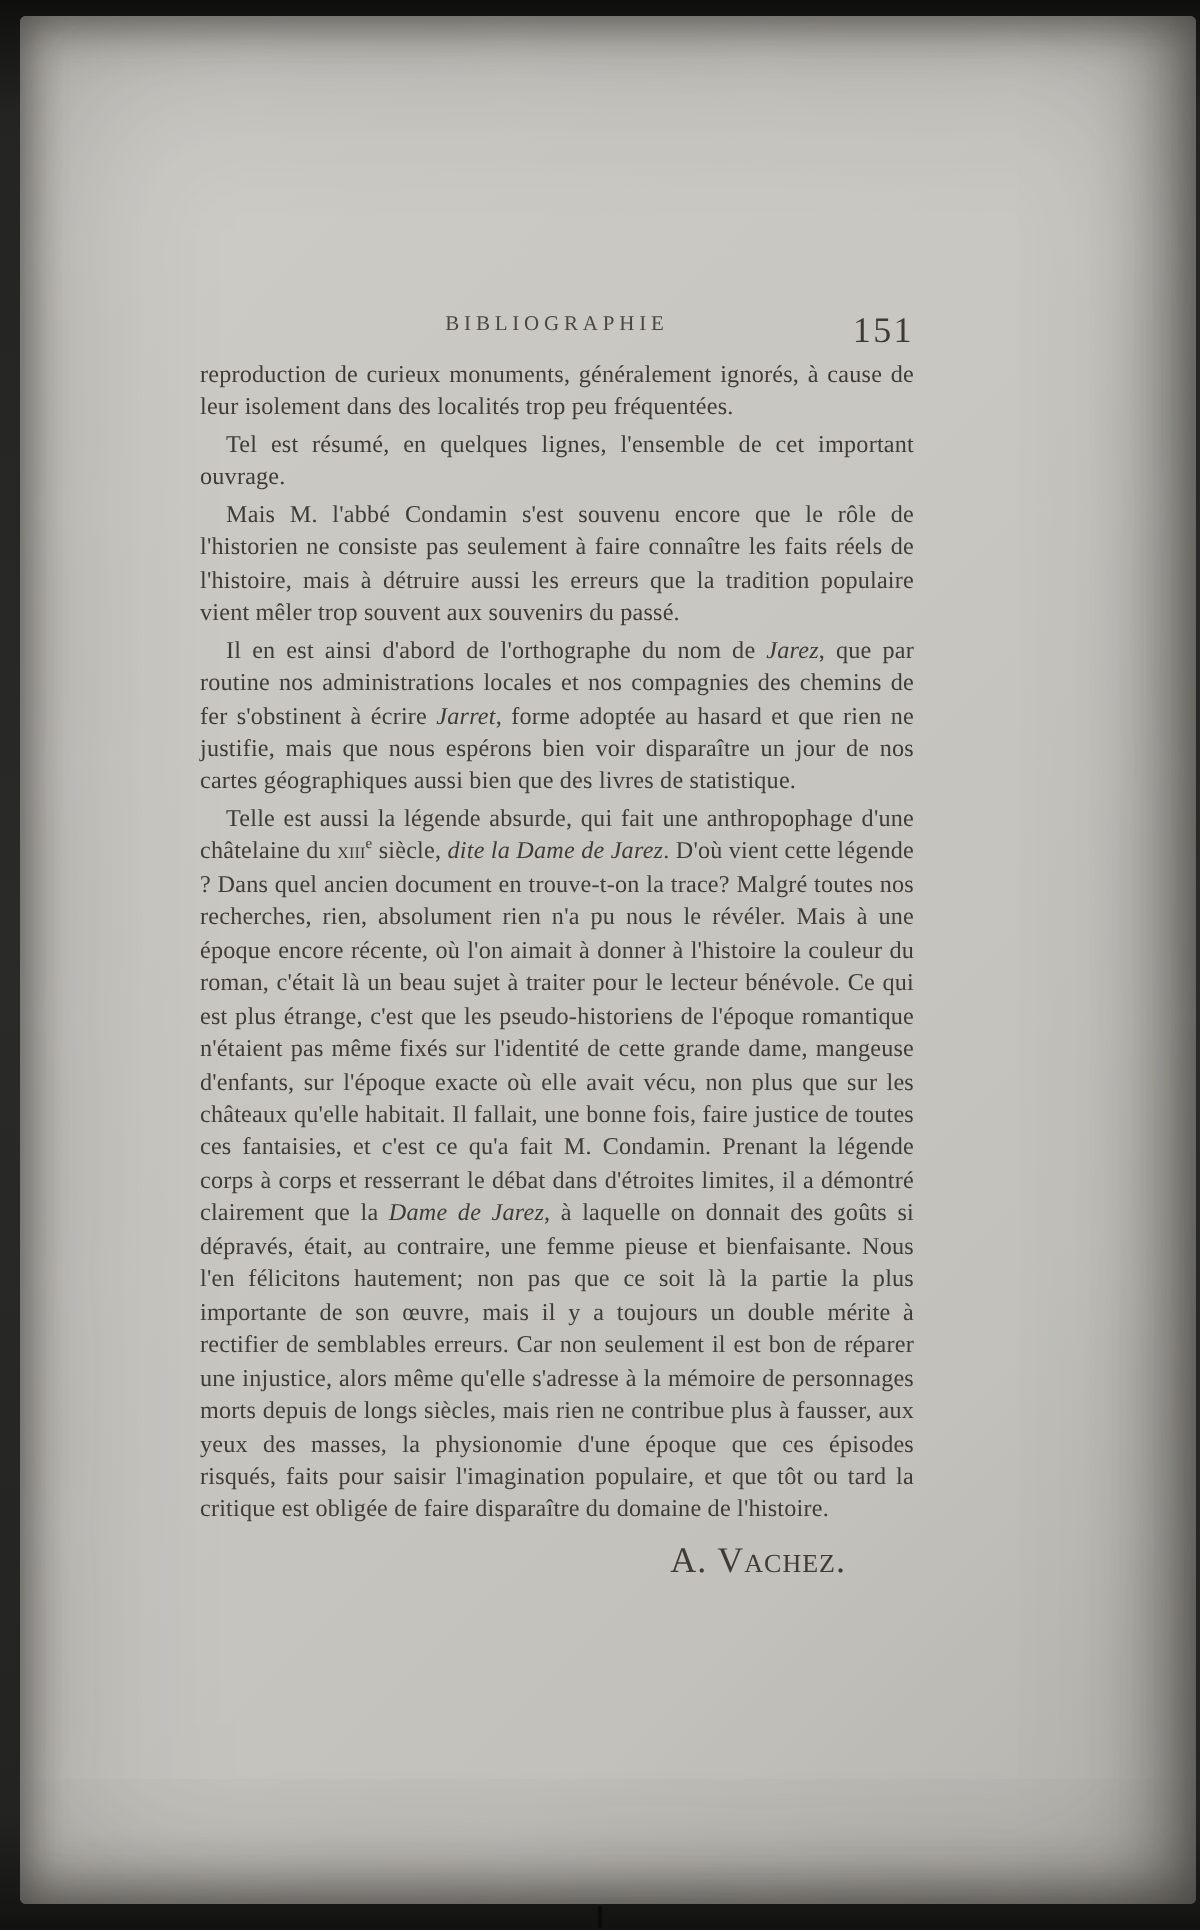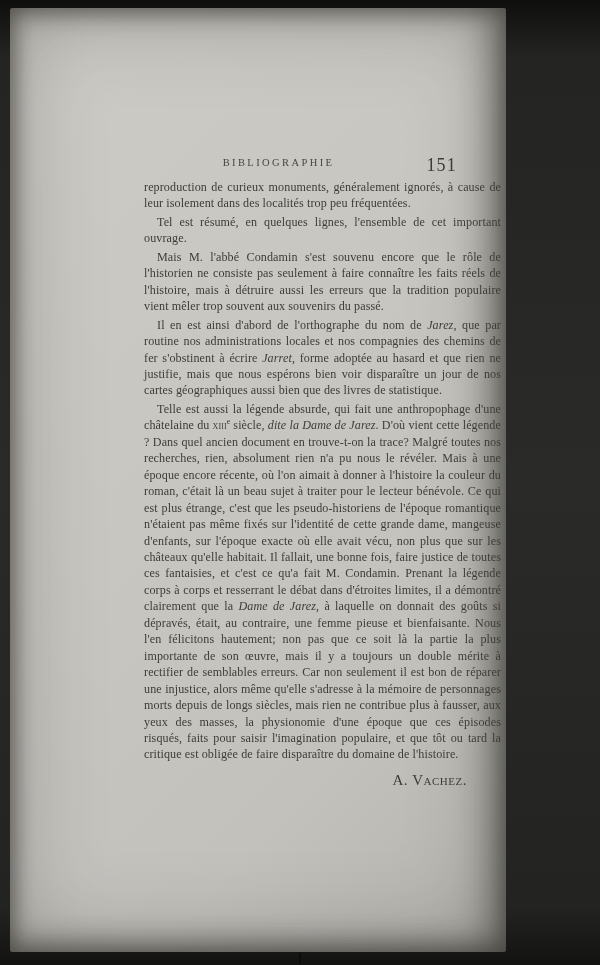--- a/index.html
+++ b/index.html
@@ -12,21 +12,21 @@
     width: 600px;
     height: 965px;
     background: linear-gradient(180deg, #0f0f0e 0%, #242423 6%, #2a2a28 50%, #232322 94%, #121211 100%);
     overflow: hidden;
     font-family: "Liberation Serif", "DejaVu Serif", serif;
   }
   .page {
     position: absolute;
     left: 10px;
     top: 8px;
-    width: 496px;
+    width: 588px;
     height: 944px;
     background: linear-gradient(135deg, #cccbc6 0%, #c7c6c1 45%, #c2c1bc 75%, #b3b2ad 100%);
     border-radius: 3px;
     box-shadow:
       inset 0 0 90px rgba(45,42,38,0.35),
       inset -18px 0 32px rgba(35,33,30,0.38),
       inset 6px 0 18px rgba(35,33,30,0.22),
       inset 0 -12px 24px rgba(35,33,30,0.28),
       inset 0 8px 18px rgba(35,33,30,0.20);
     font-family: Liberation Serif, serif;
@@ -57,37 +57,36 @@
   .text-block {
     position: absolute;
     left: 90px;
     top: 171px;
     width: 357px;
     color: #3f3c38;
     font-size: 12.1px;
     line-height: 16.45px;
     text-align: justify;
     letter-spacing: 0.1px;
-    margin-left: 44px;
   }
   .text-block p {
     margin: 0 0 2px 0;
     text-indent: 13px;
   }
   .text-block p.noindent {
     text-indent: 0;
   }
   .it  { font-style: italic; }
   .sc  { font-variant: small-caps; }
   .sup { vertical-align: super; font-size: 0.62em; line-height: 0; }
   .signature {
     margin-top: 9px;
     text-align: right;
     padding-right: 34px;
-    font-size: 15px;
+    font-size: 18px;
     letter-spacing: 0.5px;
     color: #3f3c38;
   }
   .gutter-mark {
     position: absolute;
     left: 299px;
     bottom: 1px;
     width: 2px;
     height: 11px;
     background: #0b0b0a;

